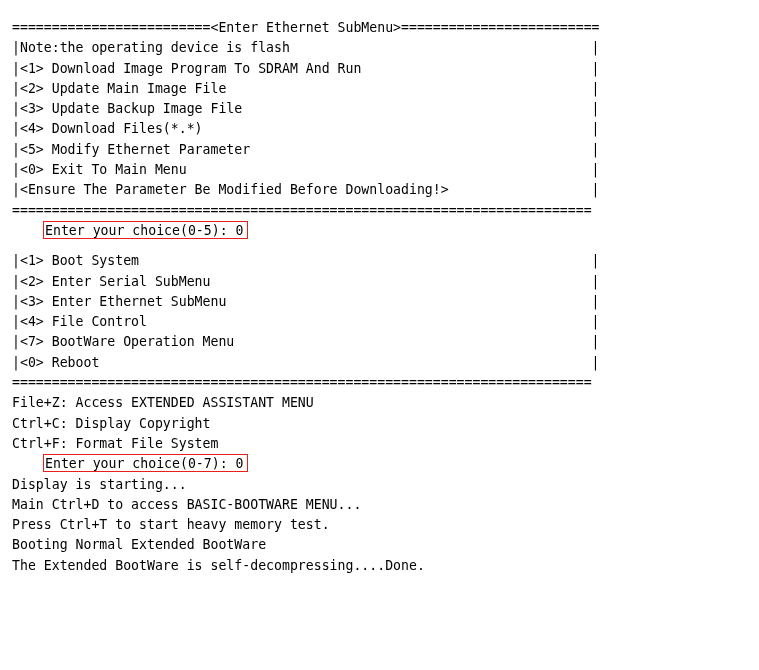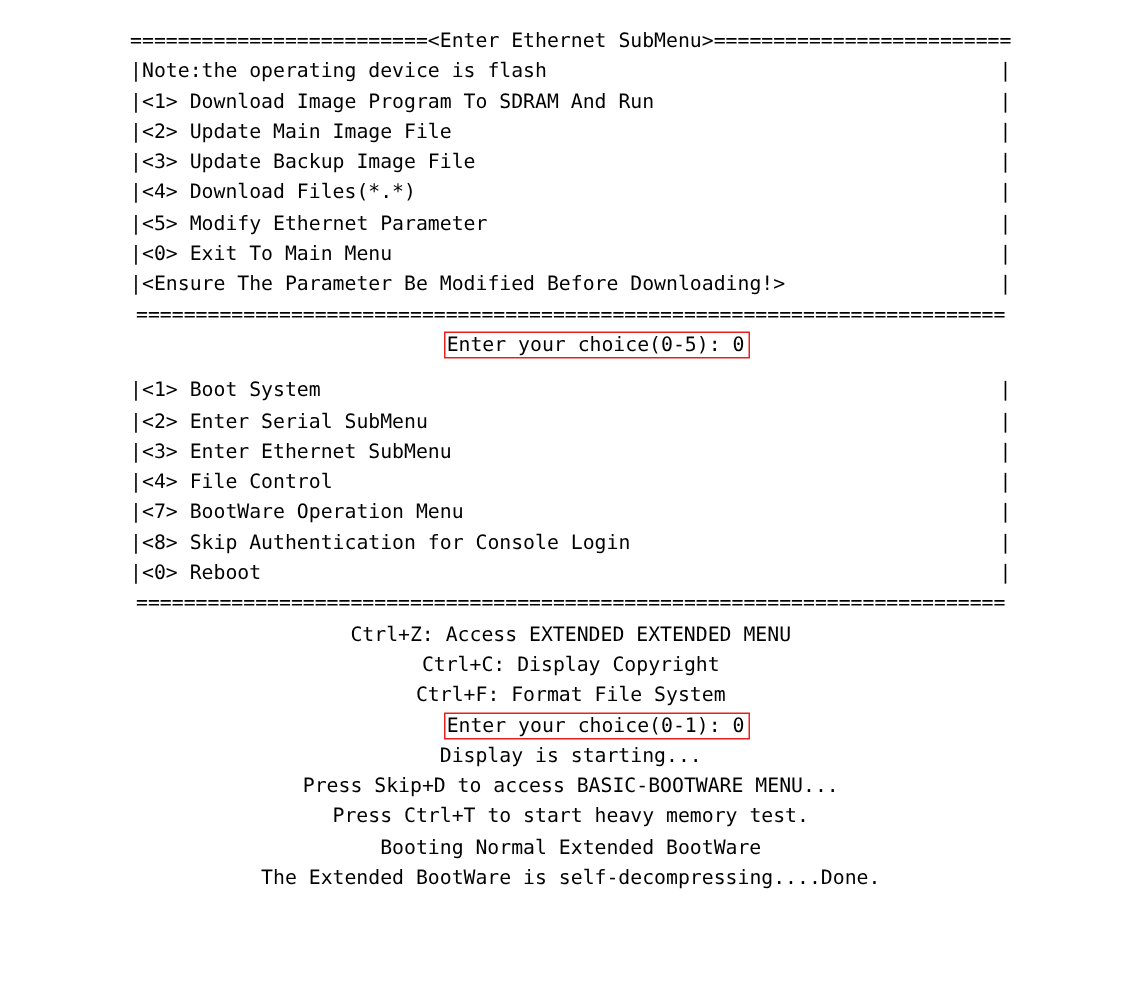--- a/index.html
+++ b/index.html
@@ -25,21 +25,20 @@
     font-family: "DejaVu Sans Mono", "Liberation Mono", monospace;
     font-size: 13.2px;
     line-height: 20.3px;
     white-space: pre;
     letter-spacing: 0px;
     color: #000000;
   }
   .block {
     margin: 0;
     padding: 0;
-    text-align: center;
   }
   .spacer {
     height: 10px;
   }
   .highlight {
     position: relative;
     display: inline-block;
   }
   .highlight::after {
     content: "";
@@ -77,30 +76,29 @@
   </div>
 
   <div class="spacer"></div>
 
   <div class="block">
     <div class="line">|&lt;1&gt; Boot System                                                         |</div>
     <div class="line">|&lt;2&gt; Enter Serial SubMenu                                                |</div>
     <div class="line">|&lt;3&gt; Enter Ethernet SubMenu                                              |</div>
     <div class="line">|&lt;4&gt; File Control                                                        |</div>
     <div class="line">|&lt;7&gt; BootWare Operation Menu                                             |</div>
-    <div class="line">|&lt;8&gt; Skip Authentication for Console Login                               |</div>
     <div class="line">|&lt;0&gt; Reboot                                                              |</div>
     <div class="line">=========================================================================</div>
-    <div class="line">Ctrl+Z: Access EXTENDED EXTENDED MENU</div>
+    <div class="line">File+Z: Access EXTENDED ASSISTANT MENU</div>
     <div class="line">Ctrl+C: Display Copyright</div>
     <div class="line">Ctrl+F: Format File System</div>
-    <div class="line hl-row"><span class="highlight">Enter your choice(0-1): 0</span></div>
+    <div class="line hl-row"><span class="highlight">Enter your choice(0-7): 0</span></div>
   </div>
 
   <div class="block">
     <div class="line">Display is starting...</div>
-    <div class="line">Press Skip+D to access BASIC-BOOTWARE MENU...</div>
+    <div class="line">Main Ctrl+D to access BASIC-BOOTWARE MENU...</div>
     <div class="line">Press Ctrl+T to start heavy memory test.</div>
     <div class="line">Booting Normal Extended BootWare</div>
     <div class="line">The Extended BootWare is self-decompressing....Done.</div>
   </div>
 
 </div>
 
 </body></html>

